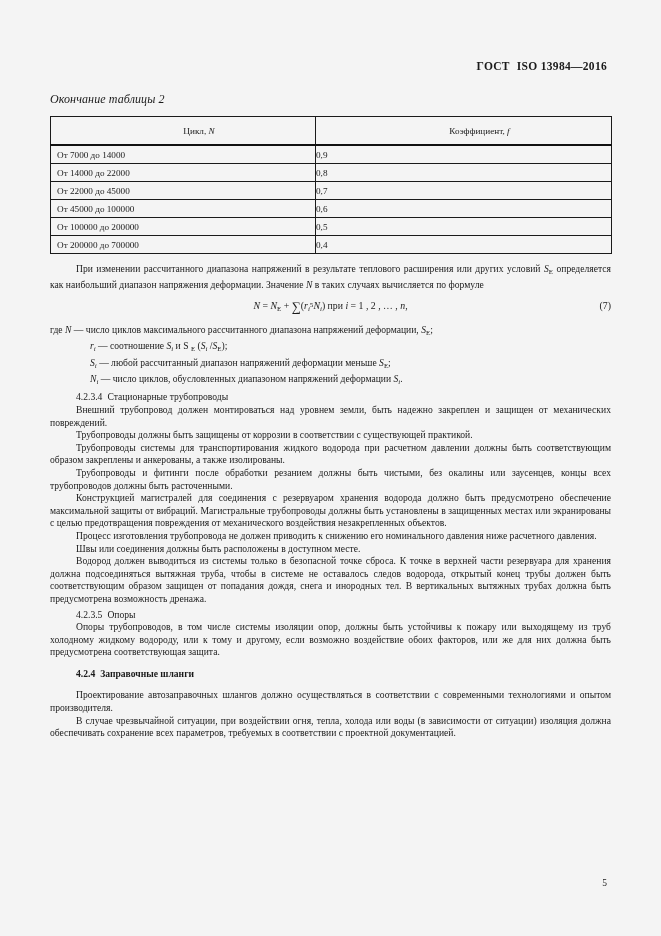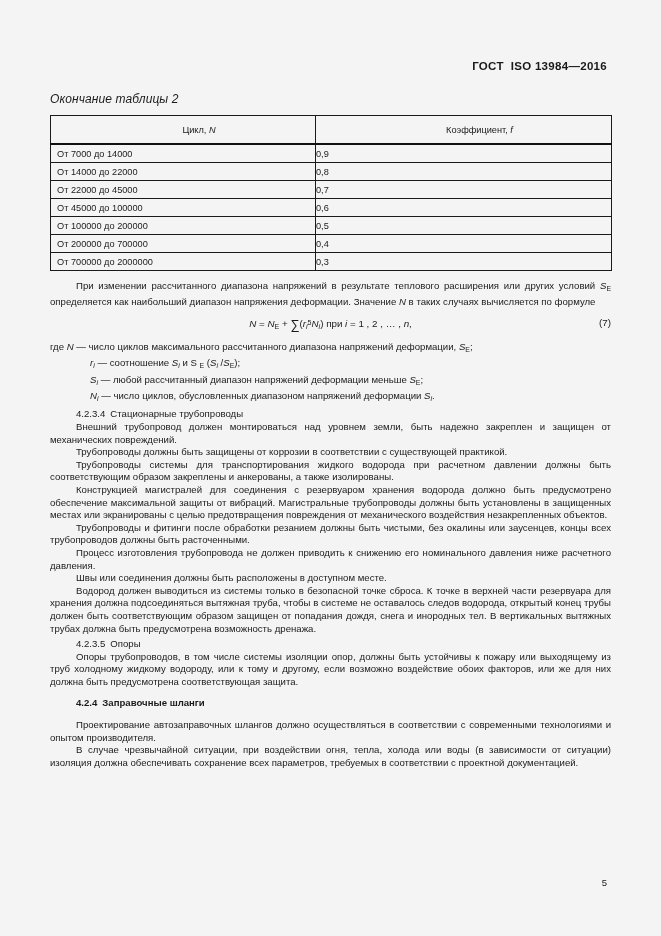--- a/index.html
+++ b/index.html
@@ -14,20 +14,21 @@
     color: #1a1a1a;
     -webkit-font-smoothing: antialiased;
   }
   .page {
     position: relative;
     width: 651px;
     height: 936px;
     box-sizing: border-box;
     padding: 0;
     overflow: hidden;
+    font-family: Liberation Serif, serif;
   }
 
   
   .doc-header {
     position: absolute;
     top: 60px;
     right: 44px;
     font-size: 11.5px;
     font-weight: bold;
     letter-spacing: 0.3px;
@@ -184,24 +185,20 @@
           <td class="val">0,6</td>
         </tr>
         <tr>
           <td class="lbl">От 100000 до 200000</td>
           <td class="val">0,5</td>
         </tr>
         <tr>
           <td class="lbl">От 200000 до 700000</td>
           <td class="val">0,4</td>
         </tr>
-        <tr>
-          <td class="lbl">От 700000 до 2000000</td>
-          <td class="val">0,3</td>
-        </tr>
       </tbody>
     </table>
 
     <p class="body ind gap-top"><span>При изменении рассчитанного диапазона напряжений в результате теплового расширения или других условий</span> <i>S</i><sub>E</sub> <span>определяется как наибольший диапазон напряжения деформации. Значение</span> <i>N</i> <span>в таких случаях вычисляется по формуле</span></p>
 
     <div class="formula-row">
       <span class="formula"><i>N</i> = <i>N</i><sub>E</sub> + <span class="sum">∑</span>(<i>r</i><sub><i>i</i></sub><sup>5</sup><i>N</i><sub><i>i</i></sub>) при <i>i</i> = 1 , 2 , … , <i>n</i>,</span>
       <span class="formula-num">(7)</span>
     </div>
 
@@ -210,22 +207,22 @@
       <div class="def-line hang"><i>r</i><sub><i>i</i></sub> <span>— соотношение</span> <i>S</i><sub><i>i</i></sub> и S <sub>E</sub> (<i>S</i><sub><i>i</i></sub> /<i>S</i><sub>E</sub>);</div>
       <div class="def-line hang"><i>S</i><sub><i>i</i></sub> <span>— любой рассчитанный диапазон напряжений деформации меньше</span> <i>S</i><sub>E</sub>;</div>
       <div class="def-line hang"><i>N</i><sub><i>i</i></sub> <span>— число циклов, обусловленных диапазоном напряжений деформации</span> <i>S</i><sub><i>i</i></sub>.</div>
     </div>
 
     <div class="clause"><span class="num">4.2.3.4</span><span>Стационарные трубопроводы</span></div>
 
     <p class="body ind">Внешний трубопровод должен монтироваться над уровнем земли, быть надежно закреплен и защищен от механических повреждений.</p>
     <p class="body ind">Трубопроводы должны быть защищены от коррозии в соответствии с существующей практикой.</p>
     <p class="body ind">Трубопроводы системы для транспортирования жидкого водорода при расчетном давлении должны быть соответствующим образом закреплены и анкерованы, а также изолированы.</p>
+    <p class="body ind">Трубопроводы и фитинги после обработки резанием должны быть чистыми, без окалины или заусенцев, концы всех трубопроводов должны быть расточенными.</p>
     <p class="body ind">Конструкцией магистралей для соединения с резервуаром хранения водорода должно быть предусмотрено обеспечение максимальной защиты от вибраций. Магистральные трубопроводы должны быть установлены в защищенных местах или экранированы с целью предотвращения повреждения от механического воздействия незакрепленных объектов.</p>
-    <p class="body ind">Трубопроводы и фитинги после обработки резанием должны быть чистыми, без окалины или заусенцев, концы всех трубопроводов должны быть расточенными.</p>
     <p class="body ind">Процесс изготовления трубопровода не должен приводить к снижению его номинального давления ниже расчетного давления.</p>
     <p class="body ind">Швы или соединения должны быть расположены в доступном месте.</p>
     <p class="body ind">Водород должен выводиться из системы только в безопасной точке сброса. К точке в верхней части резервуара для хранения должна подсоединяться вытяжная труба, чтобы в системе не оставалось следов водорода, открытый конец трубы должен быть соответствующим образом защищен от попадания дождя, снега и инородных тел. В вертикальных вытяжных трубах должна быть предусмотрена возможность дренажа.</p>
 
     <div class="clause"><span class="num">4.2.3.5</span><span>Опоры</span></div>
 
     <p class="body ind">Опоры трубопроводов, в том числе системы изоляции опор, должны быть устойчивы к пожару или выходящему из труб холодному жидкому водороду, или к тому и другому, если возможно воздействие обоих факторов, или же для них должна быть предусмотрена соответствующая защита.</p>
 
     <div class="clause bold"><span class="num">4.2.4</span><span>Заправочные шланги</span></div>
 

